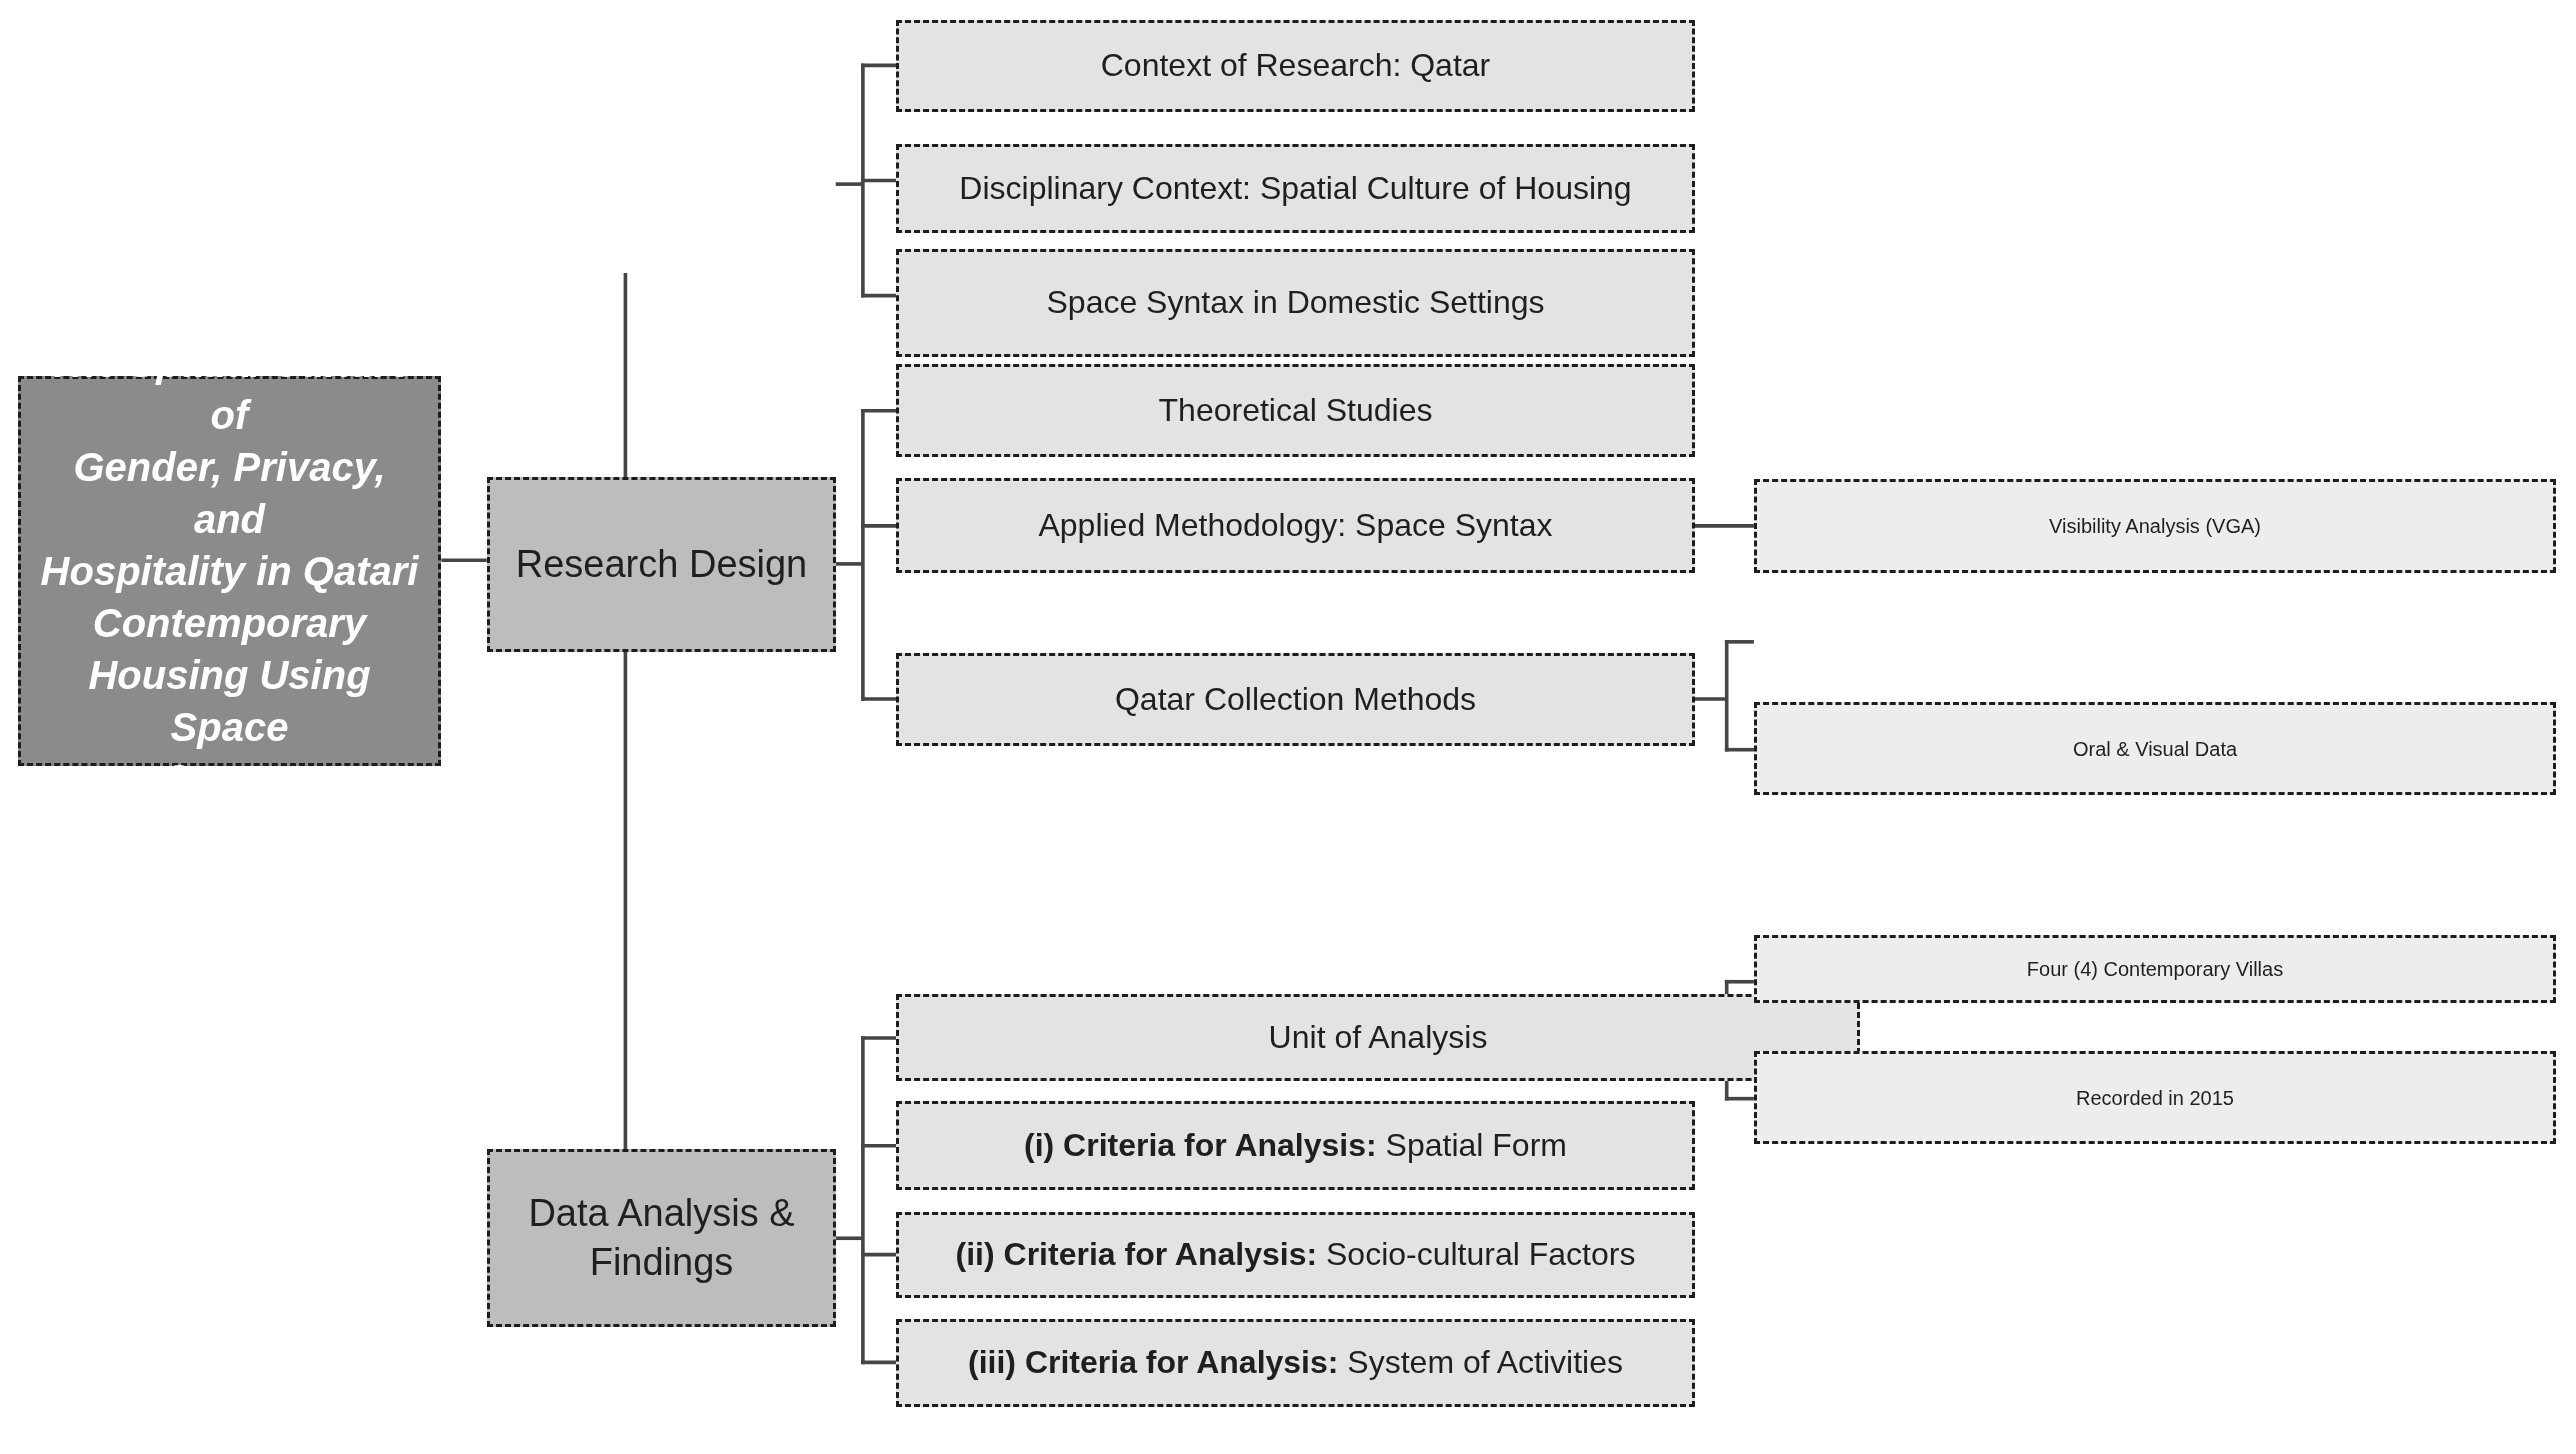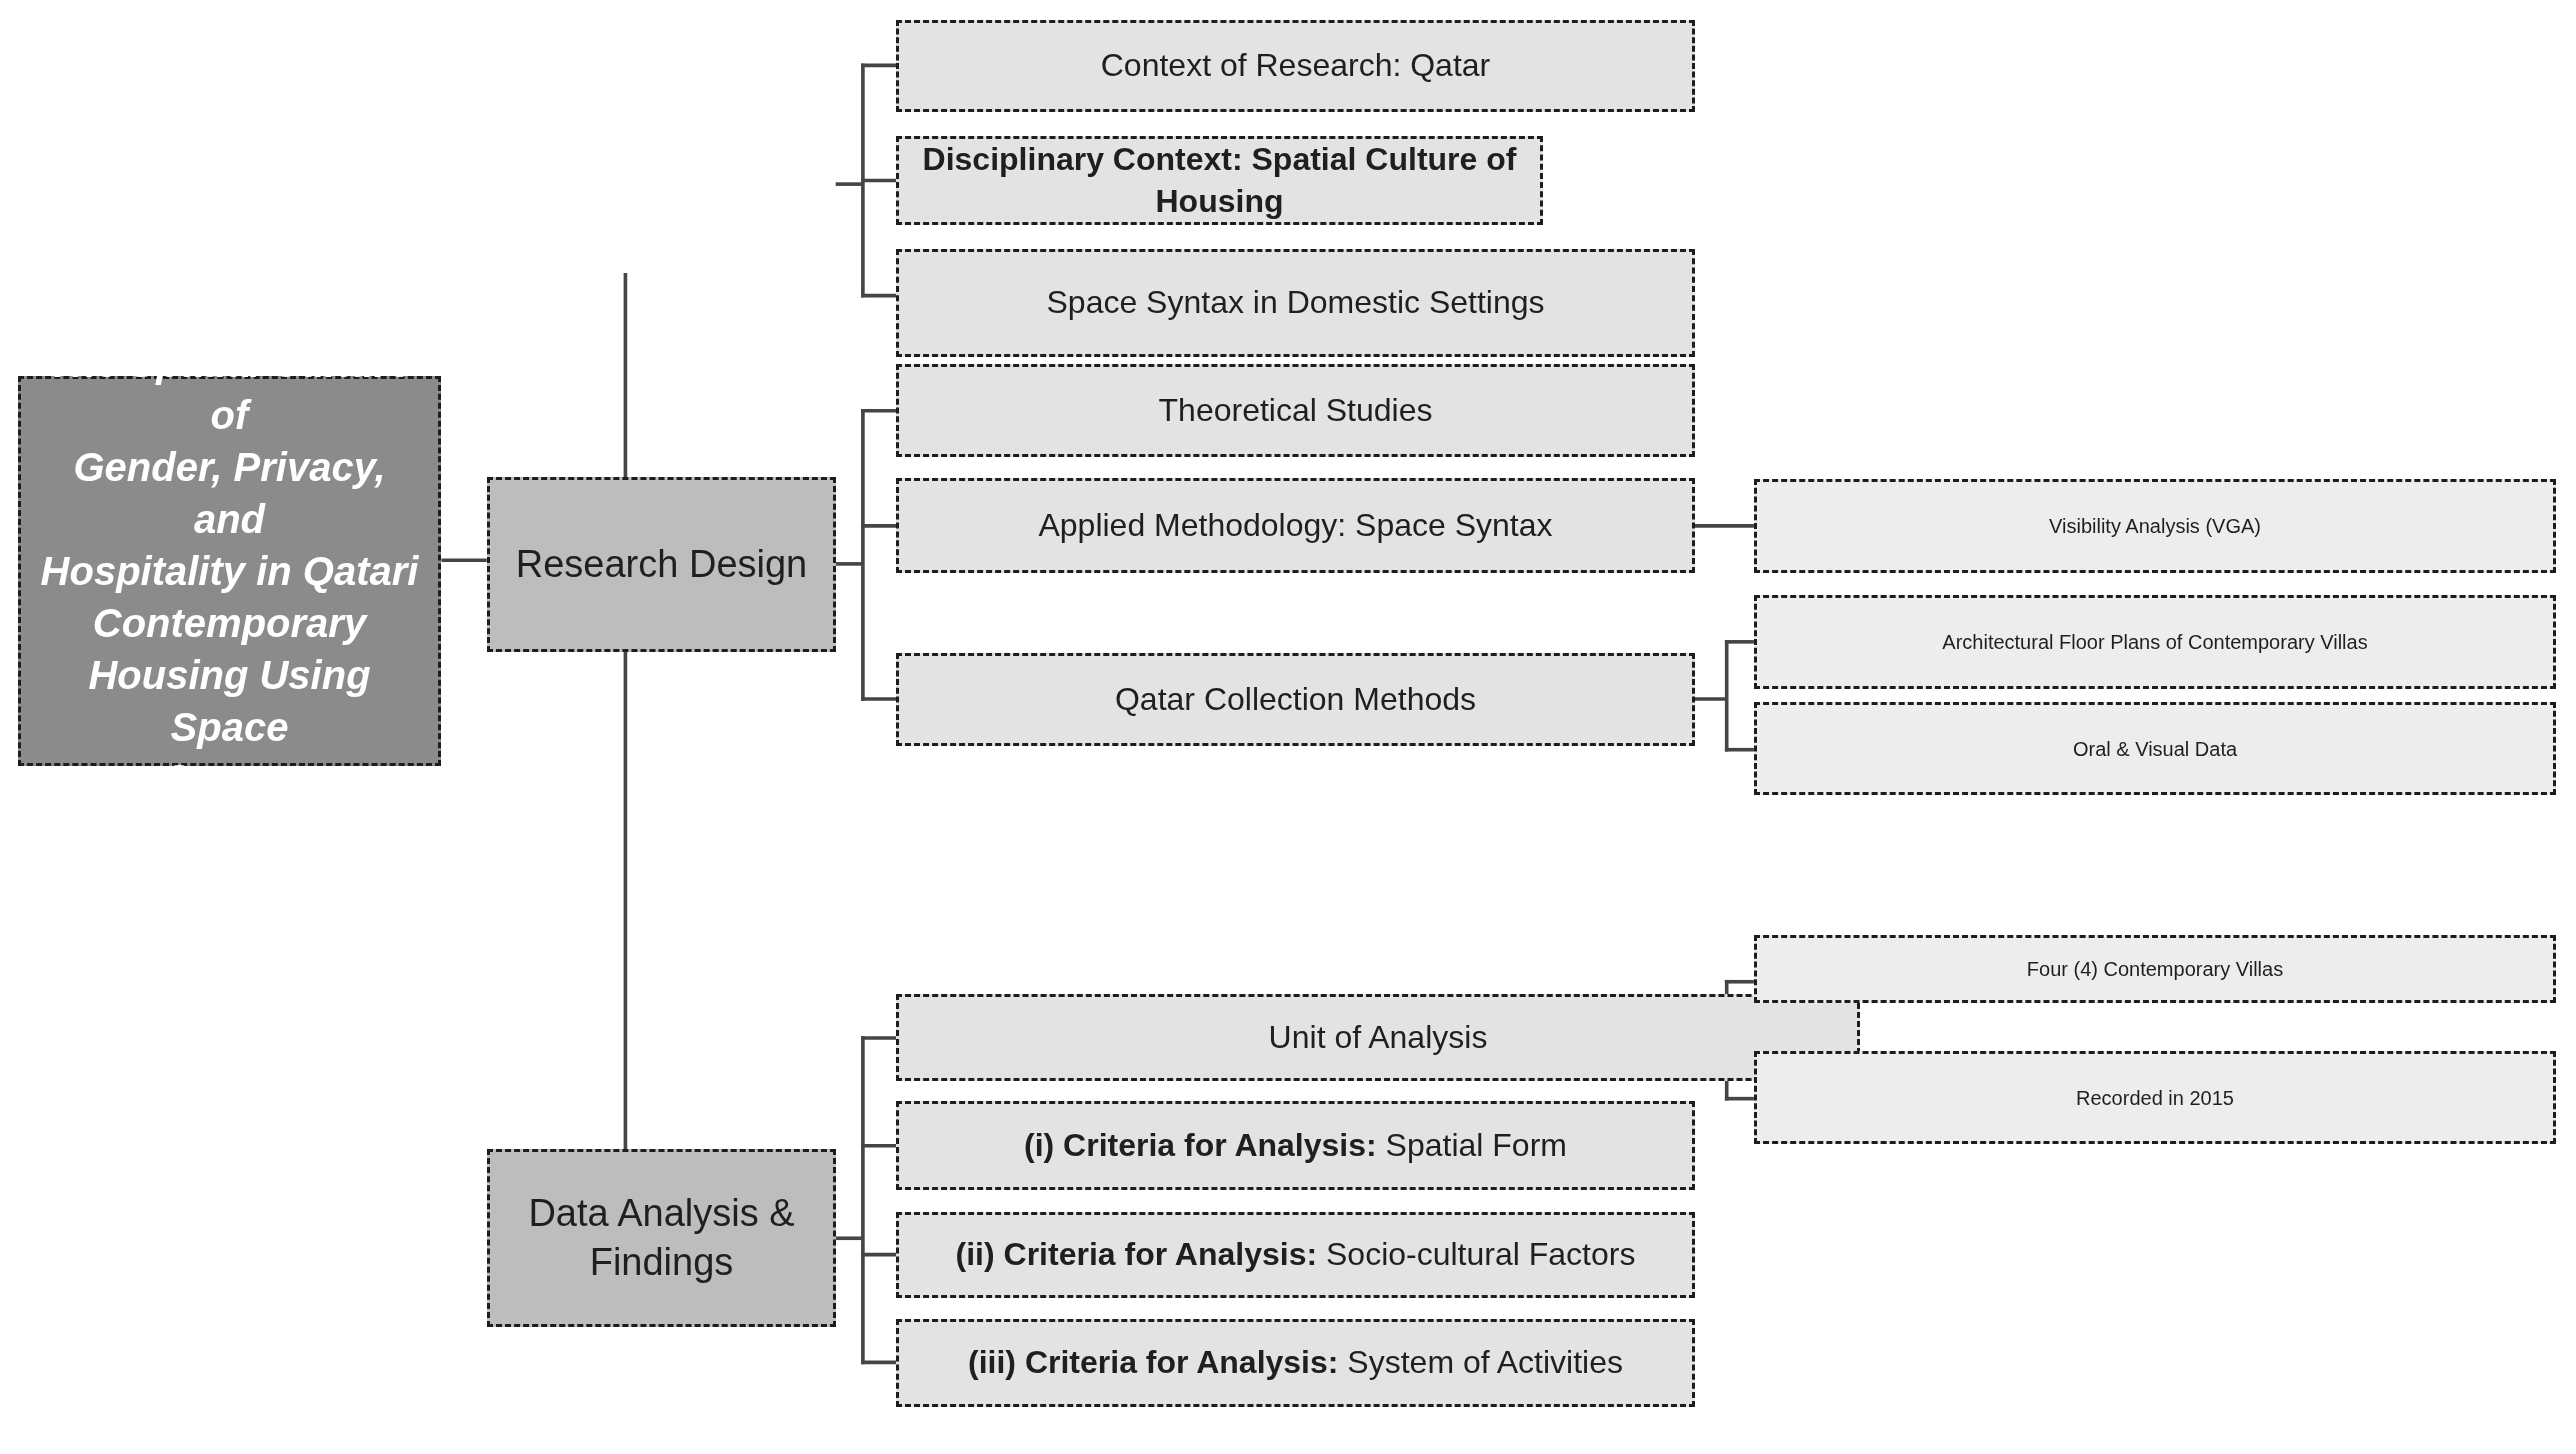--- a/index.html
+++ b/index.html
@@ -120,21 +120,21 @@
     <span>Research Design</span>
   </div>
   <div class="node l2-node" style="left:896px; top:20px; width:799px; height:92px;">
     <span>Context of Research: Qatar</span>
   </div>
 
   <div class="node stage-node" style="left:487px; top:1149px; width:349px; height:178px;">
     <span>Data Analysis &amp;
 Findings</span>
   </div>
-  <div class="node l2-node" style="left:896px; top:136px; width:647px; height:89px;font-weight:bold;">
+  <div class="node l2-node" style="left:896px; top:144px; width:799px; height:89px;">
     <span>Disciplinary Context: Spatial Culture of Housing</span>
   </div>
   <div class="node l2-node" style="left:896px; top:249px; width:799px; height:108px;">
     <span>Space Syntax in Domestic Settings</span>
   </div>
 
   <div class="node l2-node" style="left:896px; top:364px; width:799px; height:93px;">
     <span>Theoretical Studies</span>
   </div>
   <div class="node l2-node" style="left:896px; top:478px; width:799px; height:95px;">
@@ -153,23 +153,20 @@
   <div class="node l2-node" style="left:896px; top:1212px; width:799px; height:86px;">
     <span><span class="bold-part">(ii) Criteria for Analysis:</span> <span>Socio-cultural Factors</span></span>
   </div>
   <div class="node l2-node" style="left:896px; top:1319px; width:799px; height:88px;">
     <span><span class="bold-part">(iii) Criteria for Analysis:</span> <span>System of Activities</span></span>
   </div>
 
   <div class="node l3-node" style="left:1754px; top:479px; width:802px; height:94px;">
     <span>Visibility Analysis (VGA)</span>
   </div>
-  <div class="node l3-node" style="left:1754px; top:595px; width:802px; height:94px;">
-    <span>Architectural Floor Plans of Contemporary Villas</span>
-  </div>
   <div class="node l3-node" style="left:1754px; top:702px; width:802px; height:93px;">
     <span>Oral &amp; Visual Data</span>
   </div>
   <div class="node l3-node" style="left:1754px; top:935px; width:802px; height:68px;">
     <span>Four (4) Contemporary Villas</span>
   </div>
   <div class="node l3-node" style="left:1754px; top:1051px; width:802px; height:93px;">
     <span>Recorded in 2015</span>
   </div>
 

